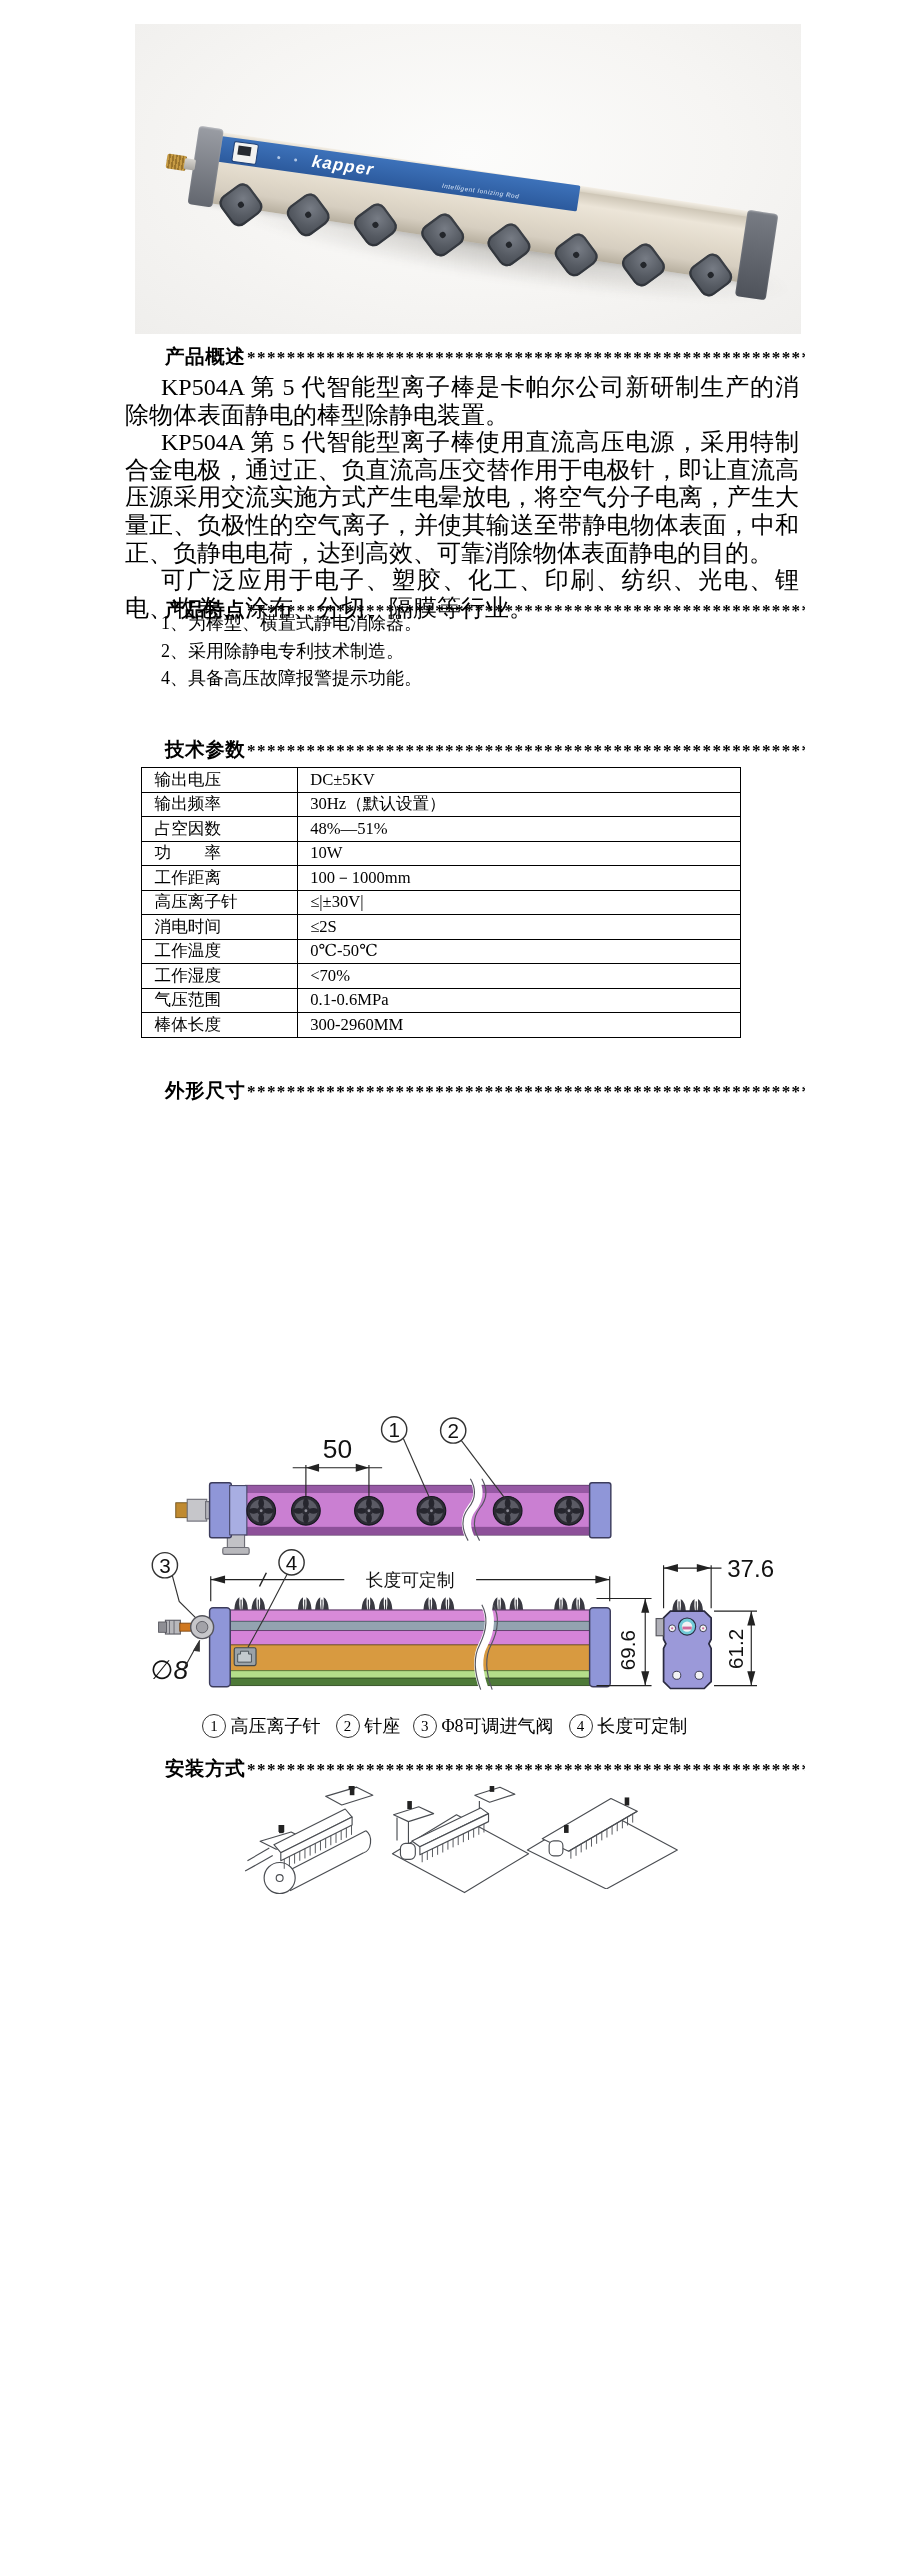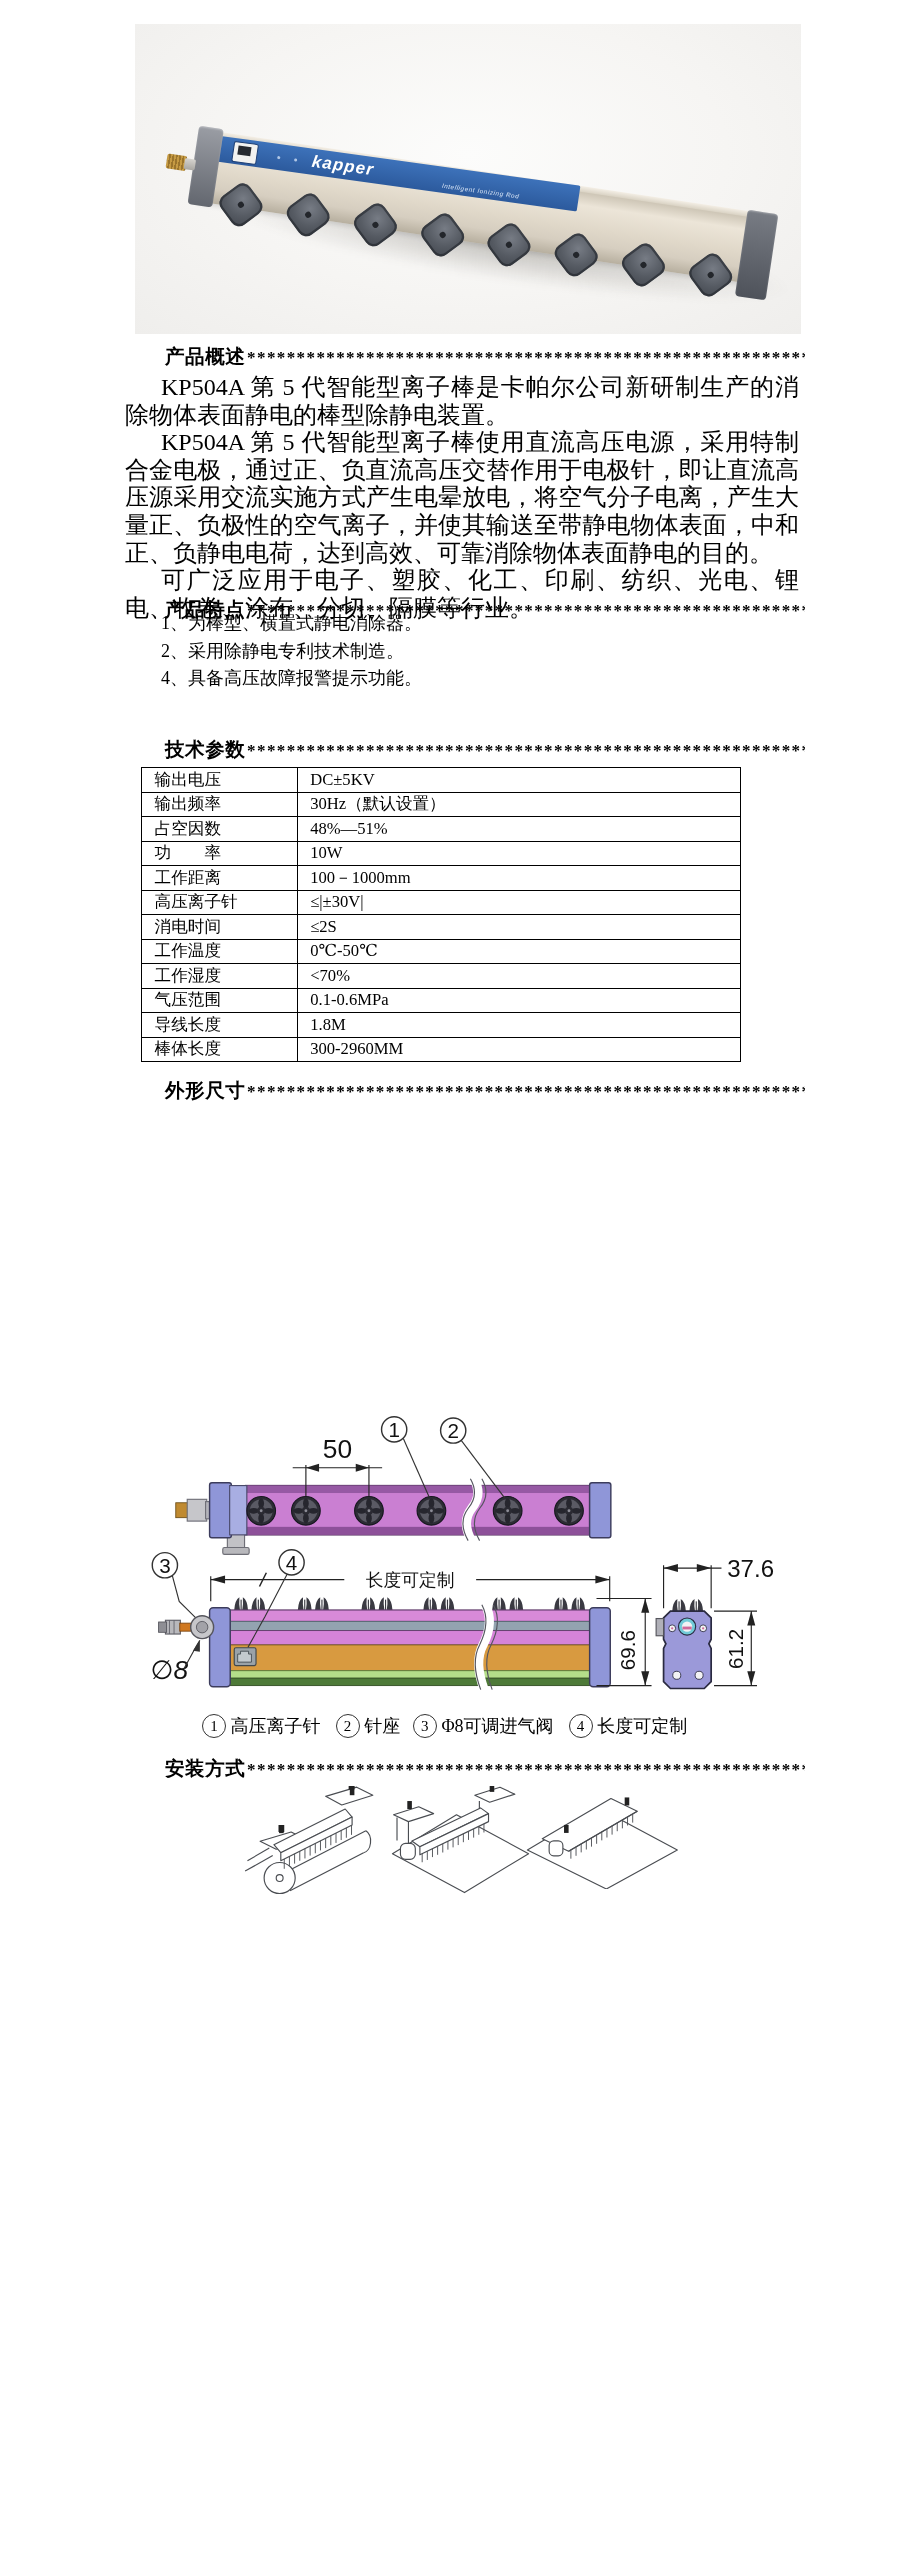--- a/index.html
+++ b/index.html
@@ -162,24 +162,20 @@
         </tr>
     <tr>
           <td class="lbl">工作湿度</td>
           <td class="val">&lt;70%</td>
         </tr>
     <tr>
           <td class="lbl">气压范围</td>
           <td class="val">0.1-0.6MPa</td>
         </tr>
     <tr>
-          <td class="lbl">导线长度</td>
-          <td class="val">1.8M</td>
-        </tr>
-    <tr>
           <td class="lbl">棒体长度</td>
           <td class="val">300-2960MM</td>
         </tr>
   </tbody>
     </table>
 
   <div class="sec-head" style="top:1077px">
     <span class="sec-title">外形尺寸</span><span class="stars">**************************************************************</span>
   </div>
 

